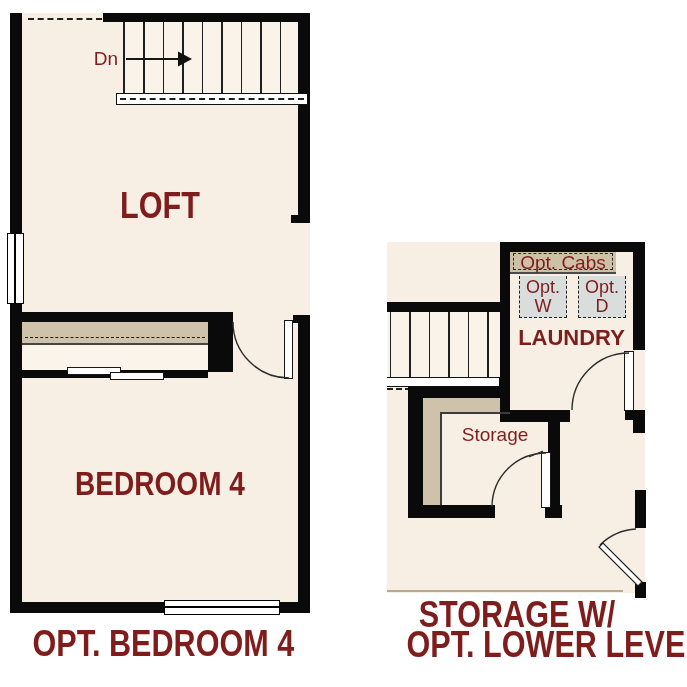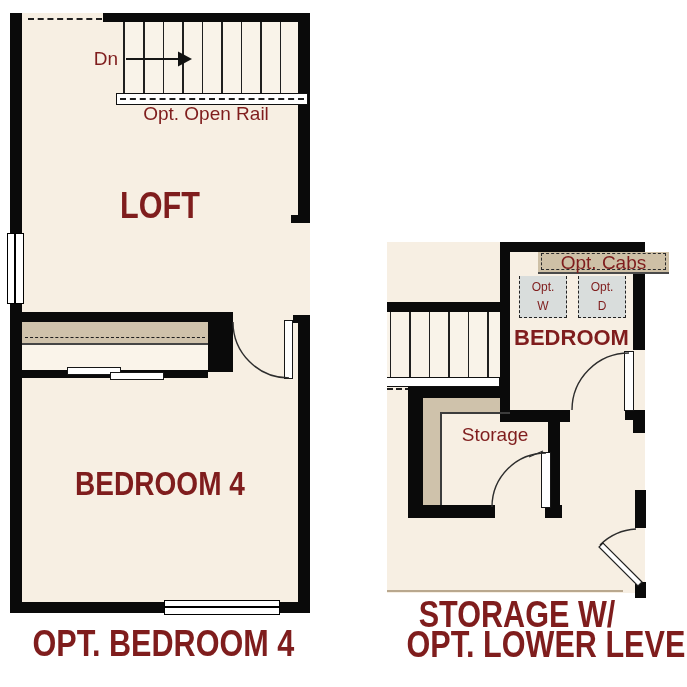--- a/index.html
+++ b/index.html
@@ -16,21 +16,21 @@
   .dash{position:absolute;border-top:2px dashed var(--line);}
   .thinline{position:absolute;background:#3c3c3c;}
   .doorleaf{position:absolute;background:var(--white);border:1.5px solid #161616;box-sizing:border-box;}
   .windowh{position:absolute;background:linear-gradient(to bottom, var(--white) calc(50% - 1px), #000 calc(50% - 1px) calc(50% + 1px), var(--white) calc(50% + 1px));border:1.6px solid #000;box-sizing:border-box;}
   .windowv{position:absolute;background:linear-gradient(to right, var(--white) calc(50% - 1px), #000 calc(50% - 1px) calc(50% + 1px), var(--white) calc(50% + 1px));border:1.6px solid #000;box-sizing:border-box;}
   .rail{position:absolute;background:var(--white);border:1.5px solid #101010;box-sizing:border-box;}
   .lbl{position:absolute;text-align:center;white-space:nowrap;}
   .room-lbl{font-weight:bold;transform:scaleX(.85);transform-origin:center;letter-spacing:0;}
   .caption{font-weight:bold;font-size:36px;line-height:30px;transform:scaleX(.85);transform-origin:center;}
   .small-lbl{font-size:19px;line-height:20px;}
-  .appl{position:absolute;background:var(--appliance);border-left:1.5px dashed #222;border-right:1.5px dashed #222;border-bottom:1.5px dashed #222;box-sizing:border-box;text-align:center;font-size:12px;line-height:19px;padding-top:2px;}
+  .appl{position:absolute;background:var(--appliance);border-left:1.5px dashed #222;border-right:1.5px dashed #222;border-bottom:1.5px dashed #222;box-sizing:border-box;text-align:center;font-size:18px;line-height:19px;padding-top:2px;}
   .cabstrip{position:absolute;background:var(--cab_tan);border-bottom:2px solid #4a4a4a;box-sizing:border-box;}
   .cabdash{position:absolute;left:3px;right:3px;top:1px;bottom:2px;border:1.5px dashed #2a2a2a;}
   .cabtxt{position:absolute;left:0;right:0;top:1px;text-align:center;font-size:19px;line-height:19px;}
   svg.overlay{position:absolute;left:0;top:0;pointer-events:none;}
 </style>
 </head>
 <body>
 
 <div class="canvas">
 
@@ -60,41 +60,40 @@
   <div class="doorleaf" style="left:284px;top:320px;width:9px;height:59px;"></div>
 
   <div class="rail" style="left:116px;top:93px;width:192px;height:12px;z-index:4;">
     <div class="dash" style="left:3px;right:3px;top:3.5px;"></div>
   </div>
 
   <div class="windowv" style="left:7px;top:233px;width:17px;height:71px;z-index:4;"></div>
   <div class="windowh" style="left:164px;top:600px;width:116px;height:15px;z-index:4;"></div>
 
   <div class="lbl small-lbl" style="left:82px;top:49px;width:36px;text-align:right;">Dn</div>
-  <div class="lbl small-lbl" style="left:106px;top:104px;width:200px;">Opt. Open Rail</div>
   <div class="lbl room-lbl" style="left:60px;top:192px;width:200px;font-size:36px;line-height:28px;">LOFT</div>
   <div class="lbl room-lbl" style="left:60px;top:471px;width:200px;font-size:33px;line-height:25px;">BEDROOM 4</div>
   <div class="lbl caption" style="left:10px;top:629px;width:300px;">OPT. BEDROOM 4</div>
 
   <div class="floor" style="left:387px;top:242px;width:258px;height:351px;"></div>
   <div class="abs" style="left:387px;top:590px;width:236px;height:2px;background:var(--floor_edge);"></div>
 
   <div class="wall" style="left:387px;top:302px;width:113px;height:10px;"></div>
   <div class="stairs treads-h" style="left:387px;top:312px;width:113px;height:65px;background-position-x:3px;"></div>
   <div class="rail" style="left:387px;top:377px;width:113px;height:10px;border-left:none;"></div>
   <div class="dash" style="left:387px;top:388px;width:24px;"></div>
 
   <div class="wall" style="left:500px;top:242px;width:145px;height:10px;"></div>
   <div class="wall" style="left:500px;top:242px;width:10px;height:178px;"></div>
   <div class="wall" style="left:633px;top:242px;width:12px;height:108px;"></div>
   <div class="wall" style="left:500px;top:410px;width:70px;height:12px;"></div>
   <div class="wall" style="left:625px;top:410px;width:20px;height:10px;"></div>
   <div class="wall" style="left:633px;top:410px;width:12px;height:23px;"></div>
 
-  <div class="cabstrip" style="left:538px;top:252px;width:131px;height:22px;">
+  <div class="cabstrip" style="left:510px;top:252px;width:106px;height:22px;">
     <div class="cabdash"></div>
     <div class="cabtxt">Opt. Cabs</div>
   </div>
 
   <div class="appl" style="left:519px;top:276px;width:48px;height:42px;">
     <div>Opt.</div>
     <div>W</div>
   </div>
   <div class="appl" style="left:578px;top:276px;width:48px;height:42px;">
     <div>Opt.</div>
@@ -110,21 +109,21 @@
   <div class="thinline" style="left:440px;top:412px;width:70px;height:1.5px;"></div>
   <div class="thinline" style="left:440px;top:412px;width:1.5px;height:95px;"></div>
   <div class="wall" style="left:548px;top:412px;width:12px;height:100px;"></div>
   <div class="wall" style="left:408px;top:505px;width:87px;height:13px;"></div>
   <div class="wall" style="left:545px;top:505px;width:17px;height:13px;"></div>
   <div class="doorleaf" style="left:541px;top:452px;width:10px;height:56px;"></div>
 
   <div class="wall" style="left:635px;top:490px;width:11px;height:38px;"></div>
   <div class="wall" style="left:635px;top:582px;width:11px;height:16px;"></div>
 
-  <div class="lbl" style="left:510px;top:328px;width:123px;font-weight:bold;font-size:22px;line-height:19px;">BEDROOM</div>
+  <div class="lbl" style="left:510px;top:328px;width:123px;font-weight:bold;font-size:22px;line-height:19px;">LAUNDRY</div>
   <div class="lbl small-lbl" style="left:450px;top:425px;width:90px;">Storage</div>
   <div class="lbl caption" style="left:387px;top:600px;width:260px;">STORAGE W/</div>
   <div class="lbl caption" style="left:387px;top:630px;width:260px;">OPT. LOWER LEVEL</div>
 
   <svg class="overlay" width="687" height="687" viewBox="0 0 687 687">
     <g>
       <line x1="126" y1="59" x2="180" y2="59" stroke="#161616" stroke-width="1.8"></line>
       <polygon points="178,51.5 192,59 178,66.5" fill="#111"></polygon>
     </g>
     <g>

